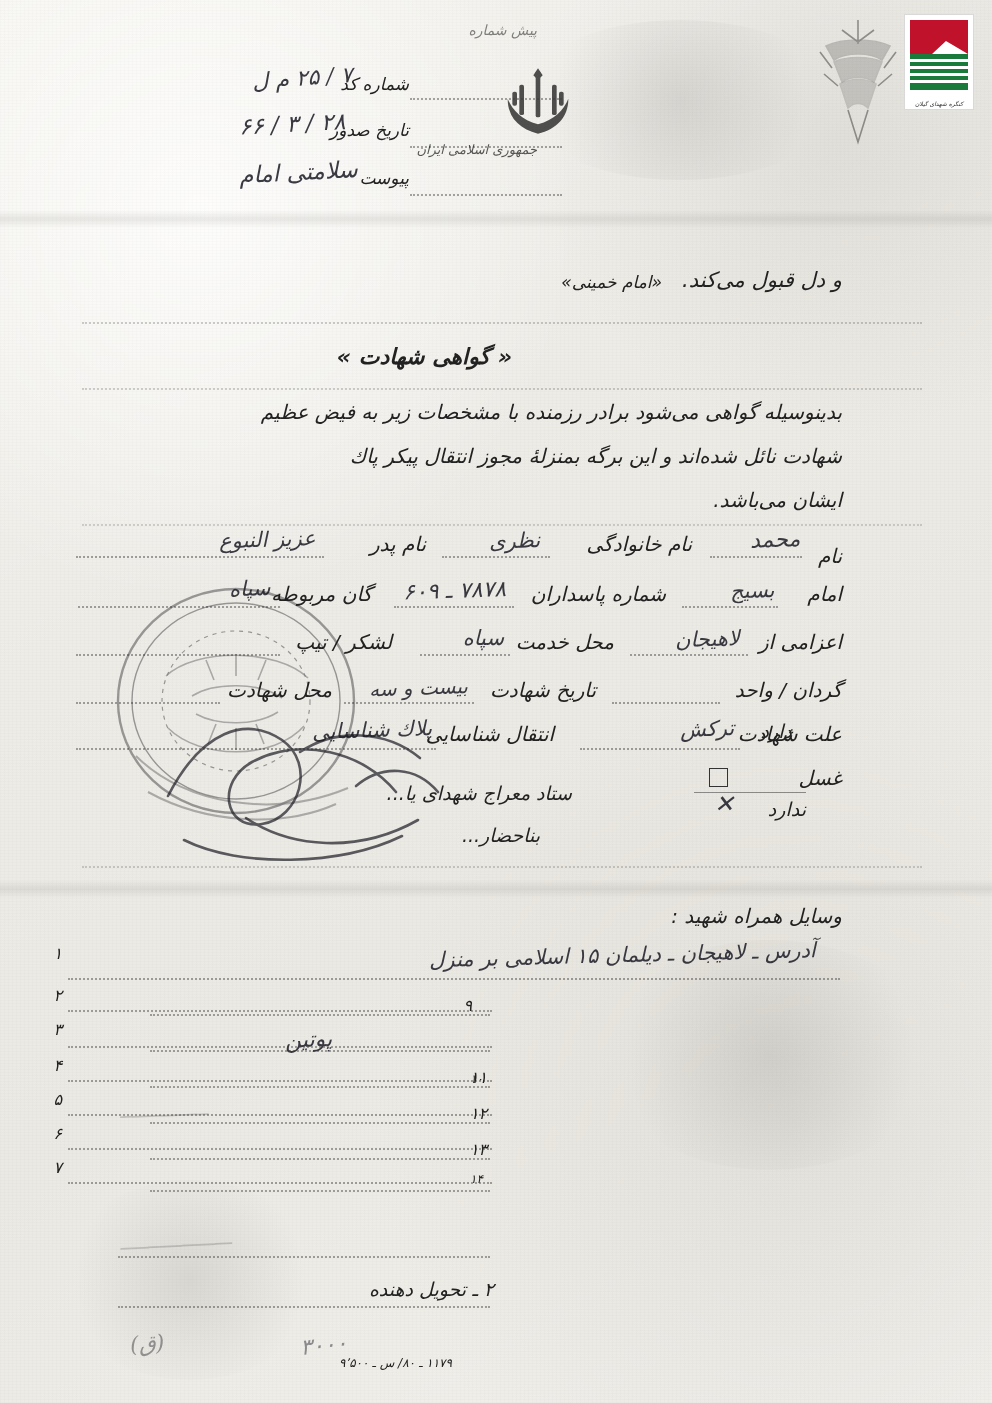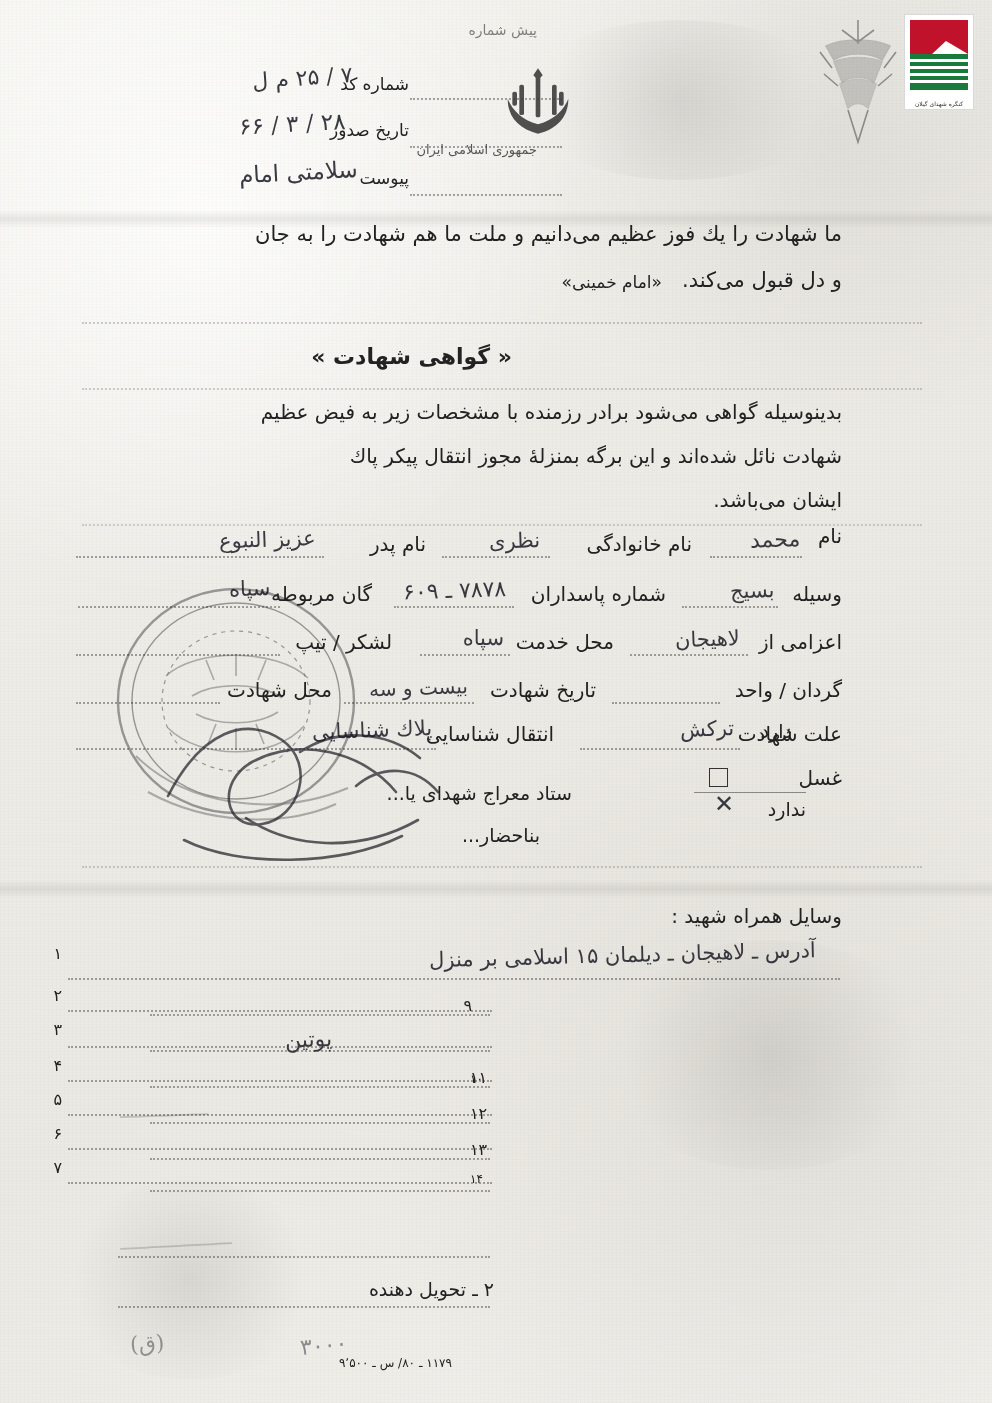--- a/index.html
+++ b/index.html
@@ -26,21 +26,21 @@
       repeating-linear-gradient(0deg, rgba(0,0,0,.012) 0px, rgba(0,0,0,.012) 1px, rgba(255,255,255,0) 1px, rgba(255,255,255,0) 3px),
       repeating-linear-gradient(90deg, rgba(0,0,0,.010) 0px, rgba(0,0,0,.010) 1px, rgba(255,255,255,0) 1px, rgba(255,255,255,0) 4px);
     pointer-events:none;
   }
   .fold{
     position:absolute;left:0;right:0;height:18px;
     background:linear-gradient(180deg, rgba(255,255,255,0), rgba(120,118,112,.14), rgba(255,255,255,0));
     pointer-events:none;
   }
   
-  .doc{position:absolute;inset:0;color:#1b1b1b;}
+  .doc{position:absolute;inset:0;color:#1b1b1b;font-style:italic;}
   .printed{
     font-family:"DejaVu Sans","Liberation Sans",sans-serif;
     color:#222;
     position:absolute;
     white-space:nowrap;
     letter-spacing:.2px;
   }
   .hand{
     font-family:"DejaVu Serif","Liberation Serif",serif;
     color:#2a2a33;
@@ -173,49 +173,48 @@
   <div class="printed" style="right:583px;top:120px;font-size:17px">تاریخ صدور</div>
   <div class="hand" style="right:646px;top:108px;font-size:23px;transform:rotate(-3deg)">۲۸ / ۳ / ۶۶</div>
   <div class="dots" style="right:430px;top:146px;width:152px"></div>
 
   <div class="printed" style="right:583px;top:168px;font-size:17px">پیوست</div>
   <div class="hand" style="right:634px;top:156px;font-size:23px;transform:rotate(-3deg)">سلامتی امام</div>
   <div class="dots" style="right:430px;top:194px;width:152px"></div>
 
   <div class="printed" style="right:455px;top:142px;font-size:13px;opacity:.75">جمهوری اسلامی ایران</div>
 
-  <div class="printed" style="right:150px;top:222px;font-size:21px">ما شهادت را یك فوز عظیم می‌دانیم و ملت ما هم شهادت را به جان</div>
   <div class="printed" style="right:150px;top:268px;font-size:21px">و دل قبول می‌كند.</div>
   <div class="printed" style="right:330px;top:272px;font-size:17px">«امام خمینی»</div>
 
   <div class="dots" style="right:70px;top:322px;width:840px;opacity:.55"></div>
 
   <div class="printed bigtitle" style="right:480px;top:344px;">« گواهی شهادت »</div>
 
   <div class="dots" style="right:70px;top:388px;width:840px;opacity:.5"></div>
 
   <div class="printed" style="right:150px;top:444px;font-size:20px">شهادت نائل شده‌اند و این برگه بمنزلۀ مجوز انتقال پیكر پاك</div>
   <div class="printed" style="right:150px;top:400px;font-size:20px">بدینوسیله گواهی می‌شود برادر رزمنده با مشخصات زیر به فیض عظیم</div>
   <div class="printed" style="right:150px;top:488px;font-size:20px">ایشان می‌باشد.</div>
 
   <div class="dots" style="right:70px;top:524px;width:840px;opacity:.45"></div>
 
-  <div class="printed" style="right:150px;top:524px;font-size:20px">نام</div>
+  <div class="printed" style="right:150px;top:544px;font-size:20px">نام</div>
   <div class="hand" style="right:192px;top:526px;font-size:22px;transform:rotate(-2deg)">محمد</div>
   <div class="dots" style="right:190px;top:556px;width:92px"></div>
 
   <div class="printed" style="right:300px;top:532px;font-size:20px">نام خانوادگی</div>
   <div class="hand" style="right:452px;top:528px;font-size:21px;transform:rotate(-2deg)">نظری</div>
   <div class="dots" style="right:442px;top:556px;width:108px"></div>
 
   <div class="printed" style="right:566px;top:532px;font-size:20px">نام پدر</div>
   <div class="hand" style="right:676px;top:526px;font-size:21px;transform:rotate(-2deg)">عزیز النبوع</div>
   <div class="dots" style="right:668px;top:556px;width:248px"></div>
 
-  <div class="printed" style="right:150px;top:582px;font-size:20px">وسیله</div>
+  <div class="printed" style="right:150px;top:582px;font-size:20px">امام</div>
   <div class="hand" style="right:218px;top:578px;font-size:21px;transform:rotate(-2deg)">بسیج</div>
   <div class="dots" style="right:214px;top:606px;width:96px"></div>
 
   <div class="printed" style="right:326px;top:582px;font-size:20px">شماره پاسداران</div>
   <div class="hand" style="right:486px;top:576px;font-size:22px;transform:rotate(-2deg)">۷۸۷۸ ـ ۶۰۹</div>
   <div class="dots" style="right:478px;top:606px;width:120px"></div>
 
   <div class="printed" style="right:620px;top:582px;font-size:20px">گان مربوطه</div>
   <div class="hand" style="right:722px;top:576px;font-size:21px;transform:rotate(-2deg)">سپاه</div>
   <div class="dots" style="right:712px;top:606px;width:202px"></div>

